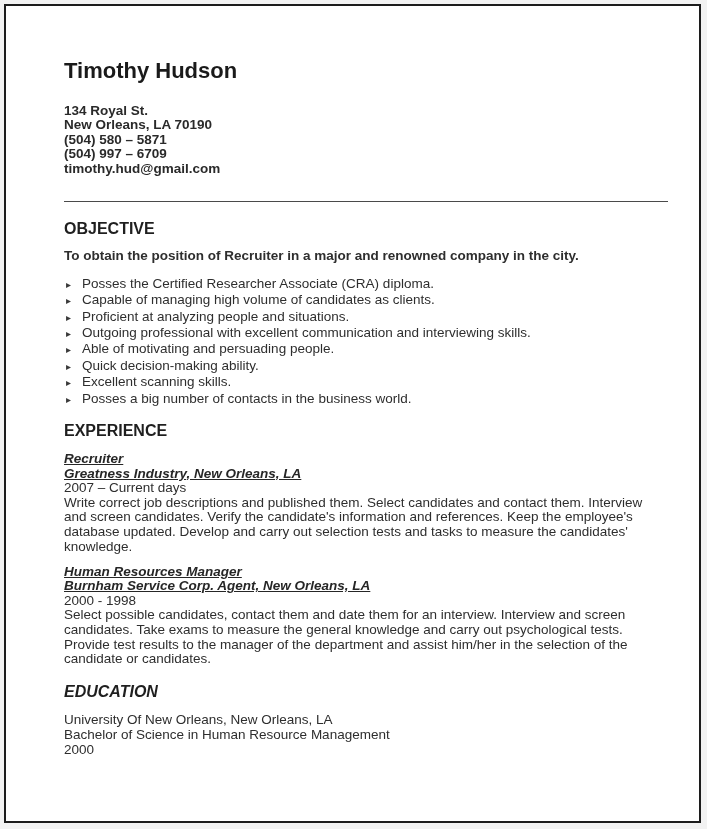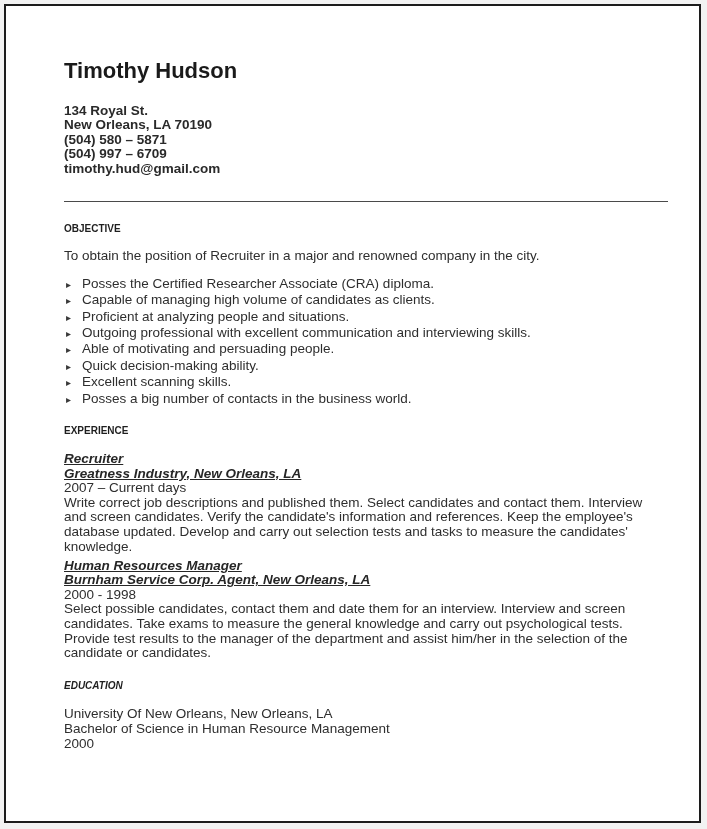--- a/index.html
+++ b/index.html
@@ -42,56 +42,56 @@
     font-size: 13.5px;
     line-height: 14.4px;
     color: #2a2a2a;
   }
   .divider {
     border: none;
     border-top: 1px solid #4a4a4a;
     margin: 25px 0 0 0;
   }
   .sec-heading {
-    font-size: 10px;
+    font-size: 16px;
     line-height: 15px;
     font-weight: bold;
     color: #1f1f1f;
     margin: 0;
   }
   .h-objective     { margin-top: 19px; }
   .h-qualifications{ margin-top: 15px; }
   .h-experience    { margin-top: 16px; }
   .h-education     { margin-top: 17px; font-style: italic; }
   .body-text {
     font-size: 13.5px;
     line-height: 14.7px;
     margin: 0;
   }
-  .p-objective { margin-top: 13px; }
+  .p-objective { margin-top: 13px; font-weight: bold; }
   .qual-list {
     list-style: none;
     margin: 12px 0 0 0;
     padding: 0;
   }
   .qual-list li {
     position: relative;
     padding-left: 18px;
     font-size: 13.5px;
     line-height: 16.4px;
   }
   .bullet {
     position: absolute;
     left: 2px;
     top: 1px;
     font-size: 10px;
     color: #3a3a3a;
   }
   .job { margin-top: 14px; }
-  .job + .job { margin-top: 4px; }
+  .job + .job { margin-top: 10px; }
   .job-title, .job-company {
     font-weight: bold;
     font-style: italic;
     font-size: 13.5px;
     line-height: 14.6px;
     color: #262626;
     text-decoration: underline;
   }
   .job-dates {
     font-size: 13.5px;

